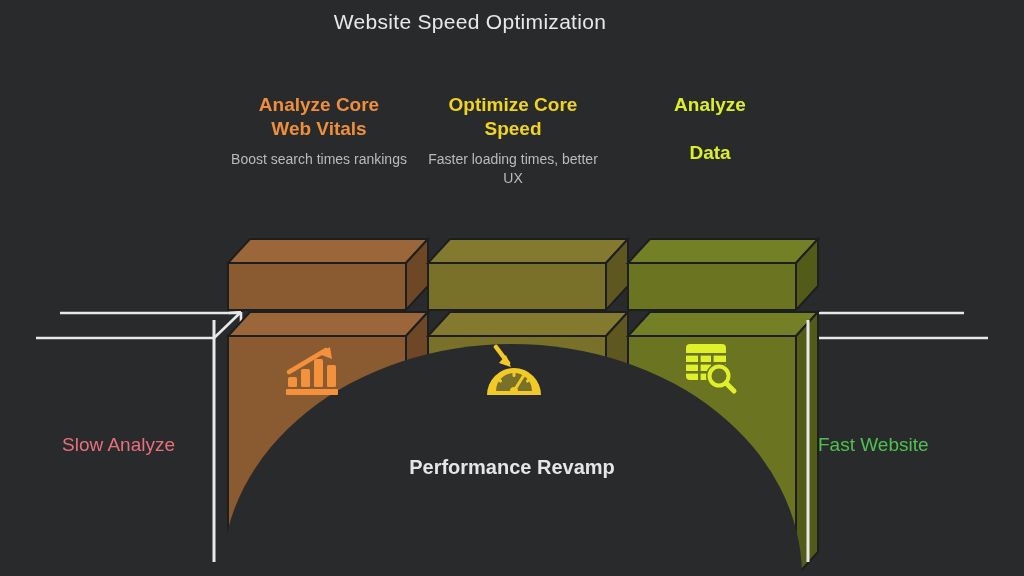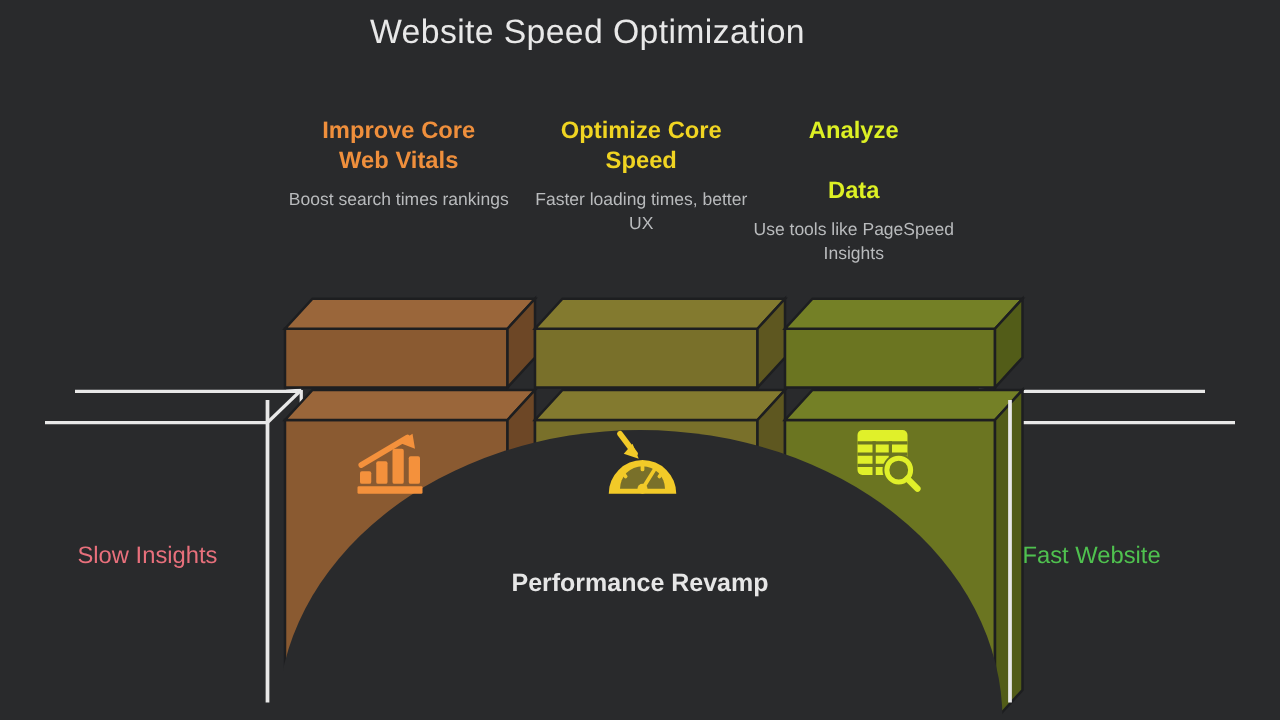--- a/index.html
+++ b/index.html
@@ -17,21 +17,21 @@
     -webkit-font-smoothing: antialiased;
   }
 
   
   #title {
     position: absolute;
     top: 10px;
     left: 0;
     width: 940px;
     text-align: center;
-    font-size: 27px;
+    font-size: 21px;
     font-weight: 400;
     color: #e8e8e8;
     letter-spacing: 0.3px;
   }
 
   
   .col {
     position: absolute;
     text-align: center;
   }
@@ -44,21 +44,21 @@
   .col-sub {
     font-size: 14px;
     font-weight: 400;
     line-height: 19px;
     color: #b9bbbd;
     margin: 9px 0 0 0;
   }
 
   #col0 { left: 228px; top: 93px; width: 182px; }
   #col1 { left: 422px; top: 93px; width: 182px; }
-  #col2 { left: 592px; top: 93px; width: 182px; }
+  #col2 { left: 619px; top: 93px; width: 182px; }
 
   
   #stage {
     position: absolute;
     left: 0;
     top: 0;
     width: 1024px;
     height: 576px;
   }
 
@@ -185,41 +185,40 @@
       <circle cx="33" cy="32" r="9.5" fill="none" stroke="#e0f02a" stroke-width="4"></circle>
       <path d="M40 39 L48 47" stroke="#e0f02a" stroke-width="5" stroke-linecap="round"></path>
     </g>
 
     <line x1="214" y1="320" x2="214" y2="562" stroke="#e8e8e8" stroke-width="3"></line>
     <line x1="808" y1="320" x2="808" y2="562" stroke="#e8e8e8" stroke-width="3"></line>
   </svg>
 
   <div class="col" id="col0">
     <div class="col-head" style="color:#ef8f3c">
-      <span>Improve Core</span><br>
+      <span>Analyze Core</span><br>
       <span>Web Vitals</span>
     </div>
     <p class="col-sub">Boost search times rankings</p>
   </div>
 
   <div class="col" id="col1">
     <div class="col-head" style="color:#f0d422">
       <span>Optimize Core</span><br>
       <span>Speed</span>
     </div>
     <p class="col-sub">Faster loading times, better UX</p>
   </div>
 
   <div class="col" id="col2">
     <div class="col-head" style="color:#ddf024">
       <span>Analyze</span><br>
       <br>
       <span>Data</span>
     </div>
-    <p class="col-sub">Use tools like PageSpeed Insights</p>
   </div>
 
-  <div class="end-label" id="label-left" style="color:#e8707c">Slow Insights</div>
+  <div class="end-label" id="label-left" style="color:#e8707c">Slow Analyze</div>
   <div class="end-label" id="label-right" style="color:#4fc14f">Fast Website</div>
 
   <div id="arch-caption">Performance Revamp</div>
 
 </div>
 
 </body></html>

